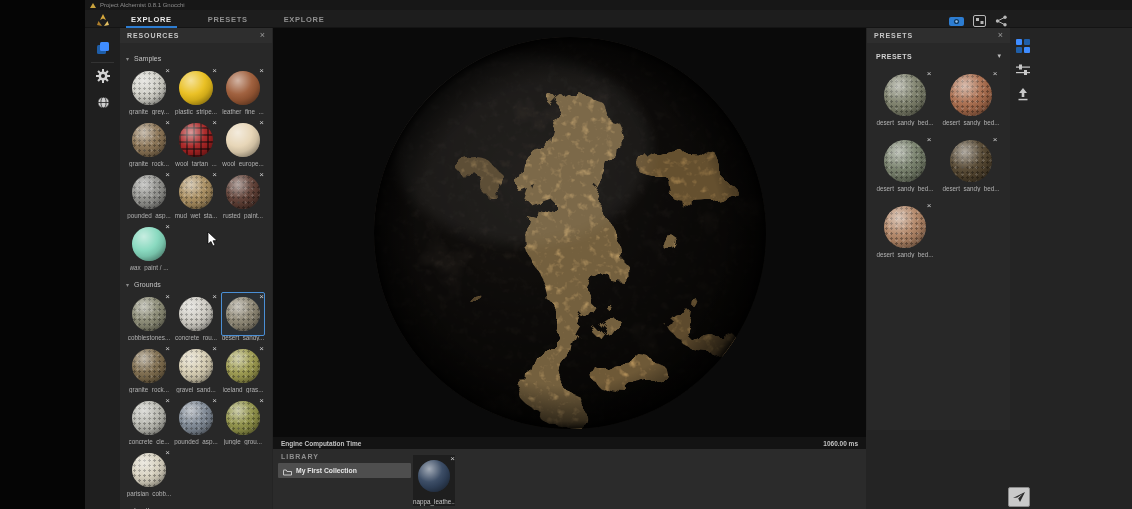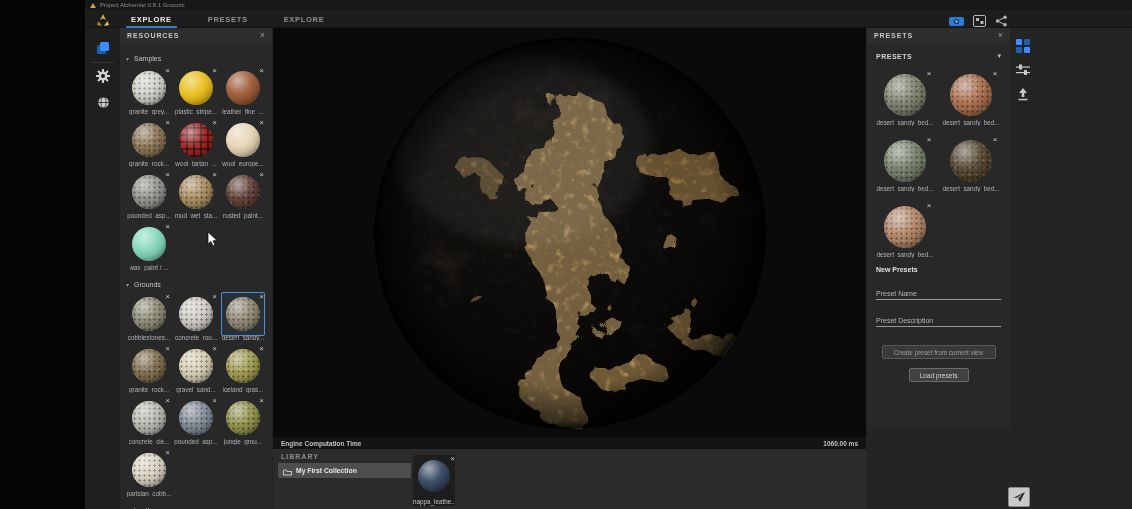--- a/index.html
+++ b/index.html
@@ -462,27 +462,20 @@
           <div class="lbl">desert_sandy_bed...</div>
         </div>
         <div class="cell">
           <div class="ballwrap">
             <div class="ball pat-speckle" style="background-color: rgb(177, 133, 102);"></div>
           </div>
           <span class="xmark">×</span>
           <div class="lbl">desert_sandy_bed...</div>
         </div>
       </div>
-    <div class="pform">
-      <div class="form-h">New Presets</div>
-      <input type="text" placeholder="Preset Name" style="">
-      <input type="text" placeholder="Preset Description" style="">
-      <button class="btn btn-create">Create preset from current view</button>
-      <button class="btn btn-load">Load presets</button>
-    </div>
   </div>
 
   <div class="righticons">
     <span class="rrailbtn" style="top:10px">
       <svg width="14" height="14" viewBox="0 0 14 14">
           <rect x="0" y="0" width="6" height="6" rx="1" fill="#3f8cff"></rect>
           <rect x="8" y="0" width="6" height="6" rx="1" fill="#1f5ea8"></rect>
           <rect x="0" y="8" width="6" height="6" rx="1" fill="#1f5ea8"></rect>
           <rect x="8" y="8" width="6" height="6" rx="1" fill="#3f8cff"></rect>
         </svg>

